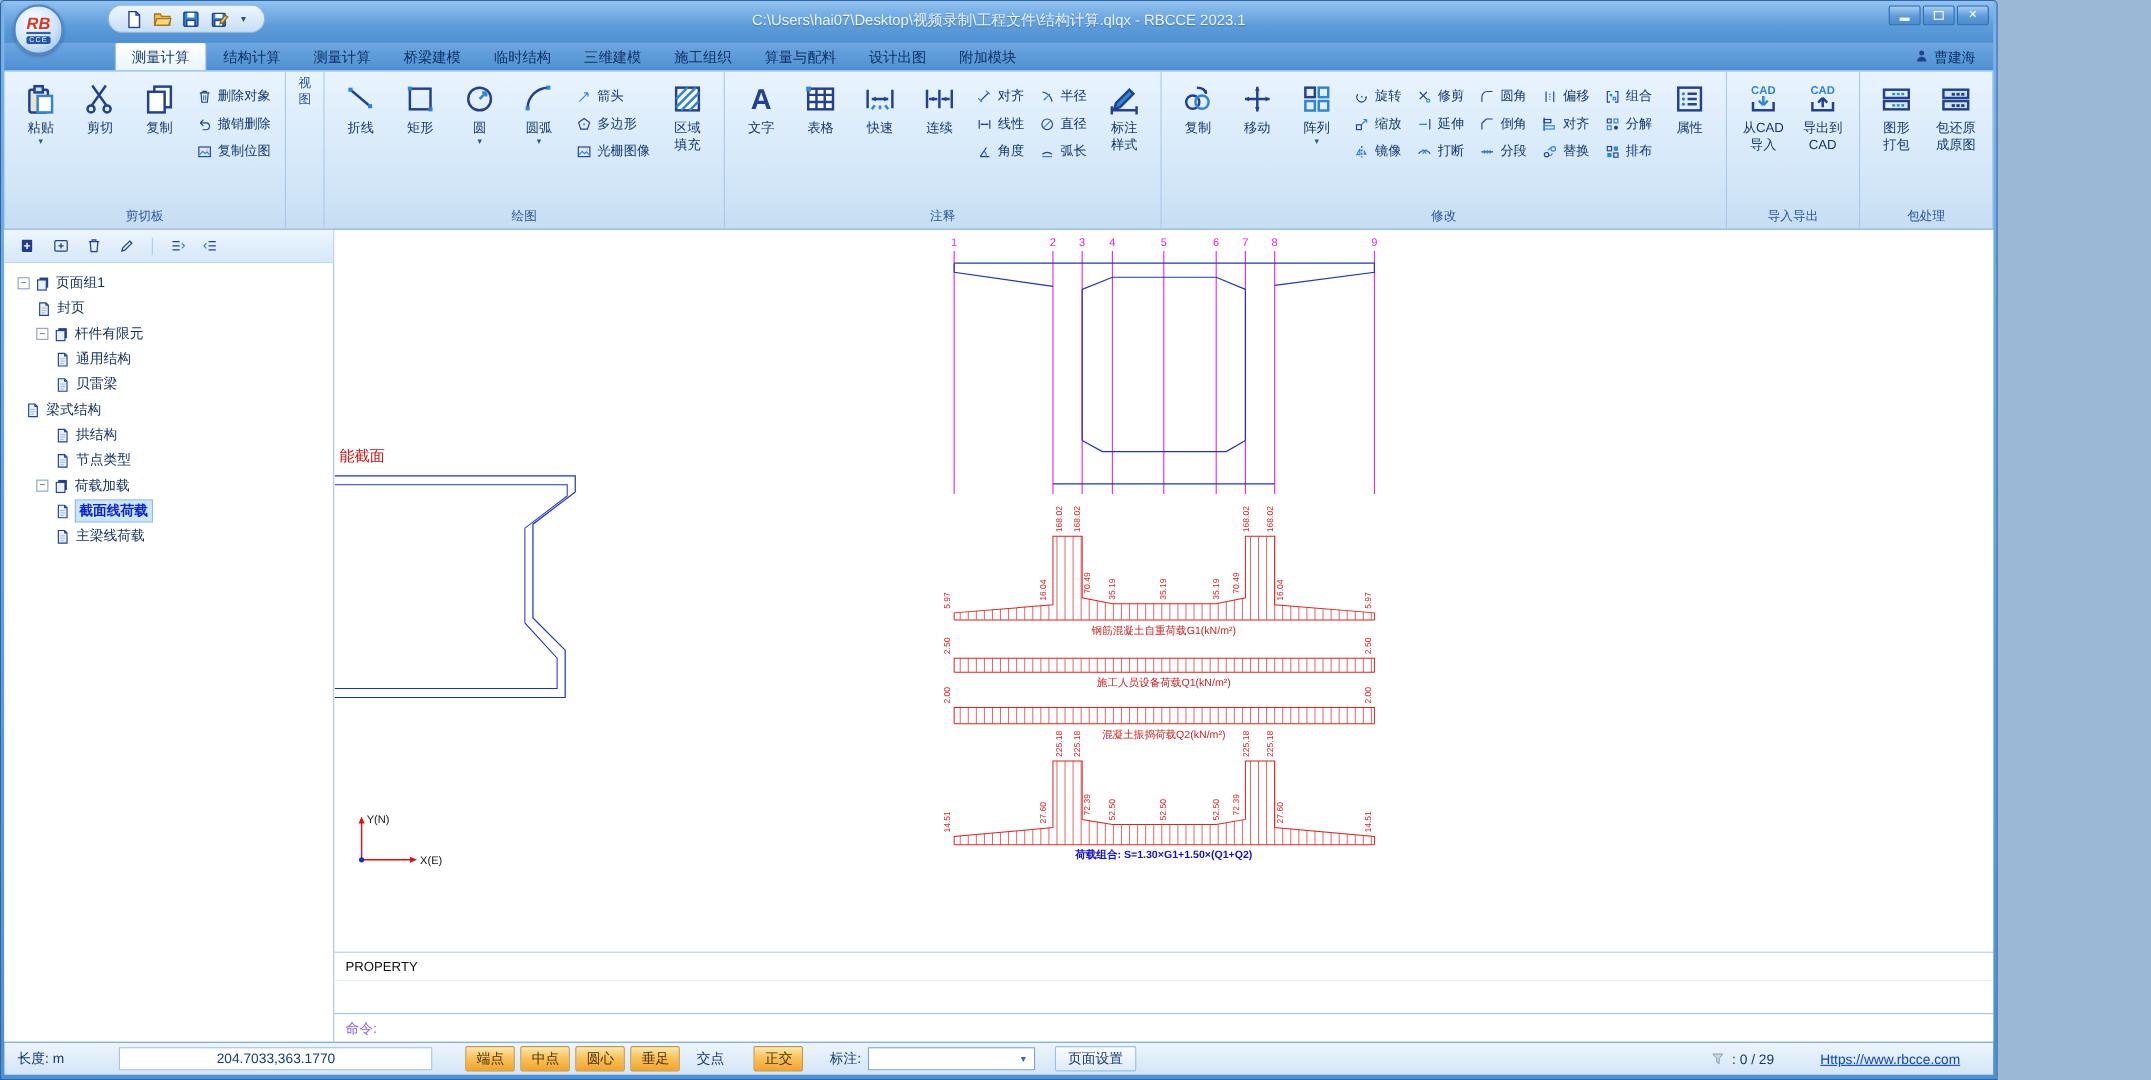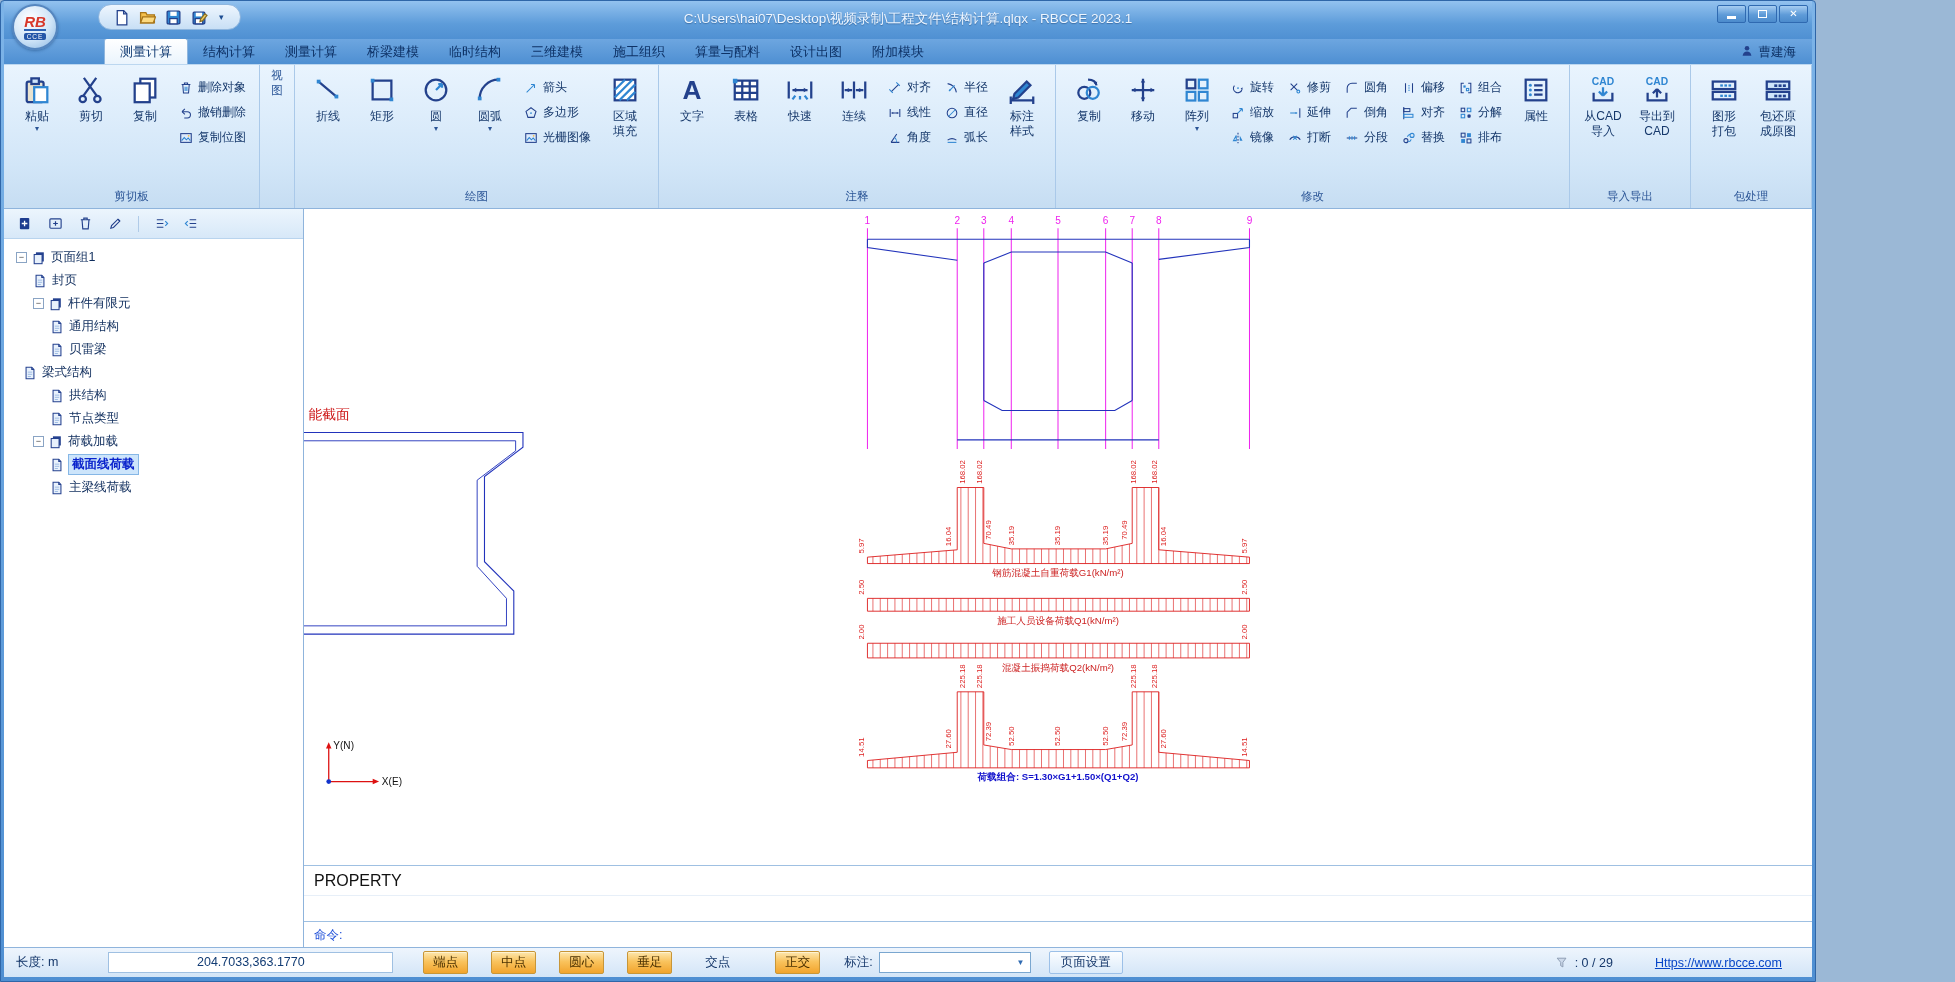--- a/index.html
+++ b/index.html
@@ -41,26 +41,26 @@
 .pdiv{width:1px;height:16px;background:#b0cbe8}
 .tree{padding:7px 0;overflow:hidden;font-size:12.5px;color:#0e2c5c}
 .trow{height:23px;display:flex;align-items:center;white-space:nowrap}
 .trow .exp{width:11px;height:11px;border:1px solid #8aa4c4;background:#fff;display:inline-flex;align-items:center;justify-content:center;font-size:9px;line-height:9px;color:#444;margin-right:5px;flex:0 0 auto}
 .trow .tlabel{margin-left:5px}
 .trow.sel .tlabel{color:#0a23cc;font-weight:bold;background:#cde5fb;outline:1px solid #86b7e6;padding:1px 3px}
 .right{flex:1;display:flex;flex-direction:column;min-width:0}
 .canvas{flex:1;position:relative;background:#fff;overflow:hidden}
 .canvas svg{position:absolute;left:0;top:0;width:100%;height:100%}
 .property{height:56px;border-top:1px solid #9fc0e2;background:#fff;flex:0 0 auto}
-.property .plabel{font-size:16px;color:#111;padding:6px 10px 5px;border-bottom:1px solid #e7eff8}
-.command{height:26px;border-top:1px solid #9fc0e2;background:#fff;font-size:12.5px;color:#1d4ed8;padding:5px 10px;flex:0 0 auto}
+.property .plabel{font-size:12px;color:#111;padding:6px 10px 5px;border-bottom:1px solid #e7eff8}
+.command{height:26px;border-top:1px solid #9fc0e2;background:#fff;font-size:12.5px;color:#8b5cf6;padding:5px 10px;flex:0 0 auto}
 
 .statusbar{height:30px;background:linear-gradient(#eef5fd,#d3e5f7);border-top:1px solid #8fb4dc;display:flex;align-items:center;padding:0 12px;font-size:12.5px;color:#16386b;flex:0 0 auto;gap:8px}
 .coordbox{width:285px;height:21px;line-height:19px;text-align:center;background:#fff;border:1px solid #9fc0e2;margin-left:42px;color:#123c74}
-.snaps{display:flex;align-items:center;gap:23px;margin-left:22px}
+.snaps{display:flex;align-items:center;gap:5px;margin-left:22px}
 .snap{padding:2px 9px;border:1px solid transparent;border-radius:2px}
 .snap.on{background:linear-gradient(#fde7ae,#f9c35d 45%,#f2a42d);border-color:#c89638;color:#4a3000;box-shadow:inset 0 1px 0 #fff3d0}
 .snap.gap{margin-left:12px}
 .dimwrap{display:flex;align-items:center;gap:6px;margin-left:16px}
 .dd{width:152px;height:21px;background:#fff;border:1px solid #7aa7d0;position:relative}
 .dd .ddc{position:absolute;right:2px;top:2px;bottom:2px;width:15px;display:flex;align-items:center;justify-content:center;color:#2f6ab1;font-size:8px}
 .pagesetup{padding:2px 11px;border:1px solid #9cc0e8;background:linear-gradient(#fbfdff,#dcebfa);border-radius:2px;margin-left:10px}
 .sright{margin-left:auto;display:flex;align-items:center;gap:6px}
 .counter{margin-right:36px}
 .weblink{color:#0645c8;text-decoration:underline;margin-right:18px}

